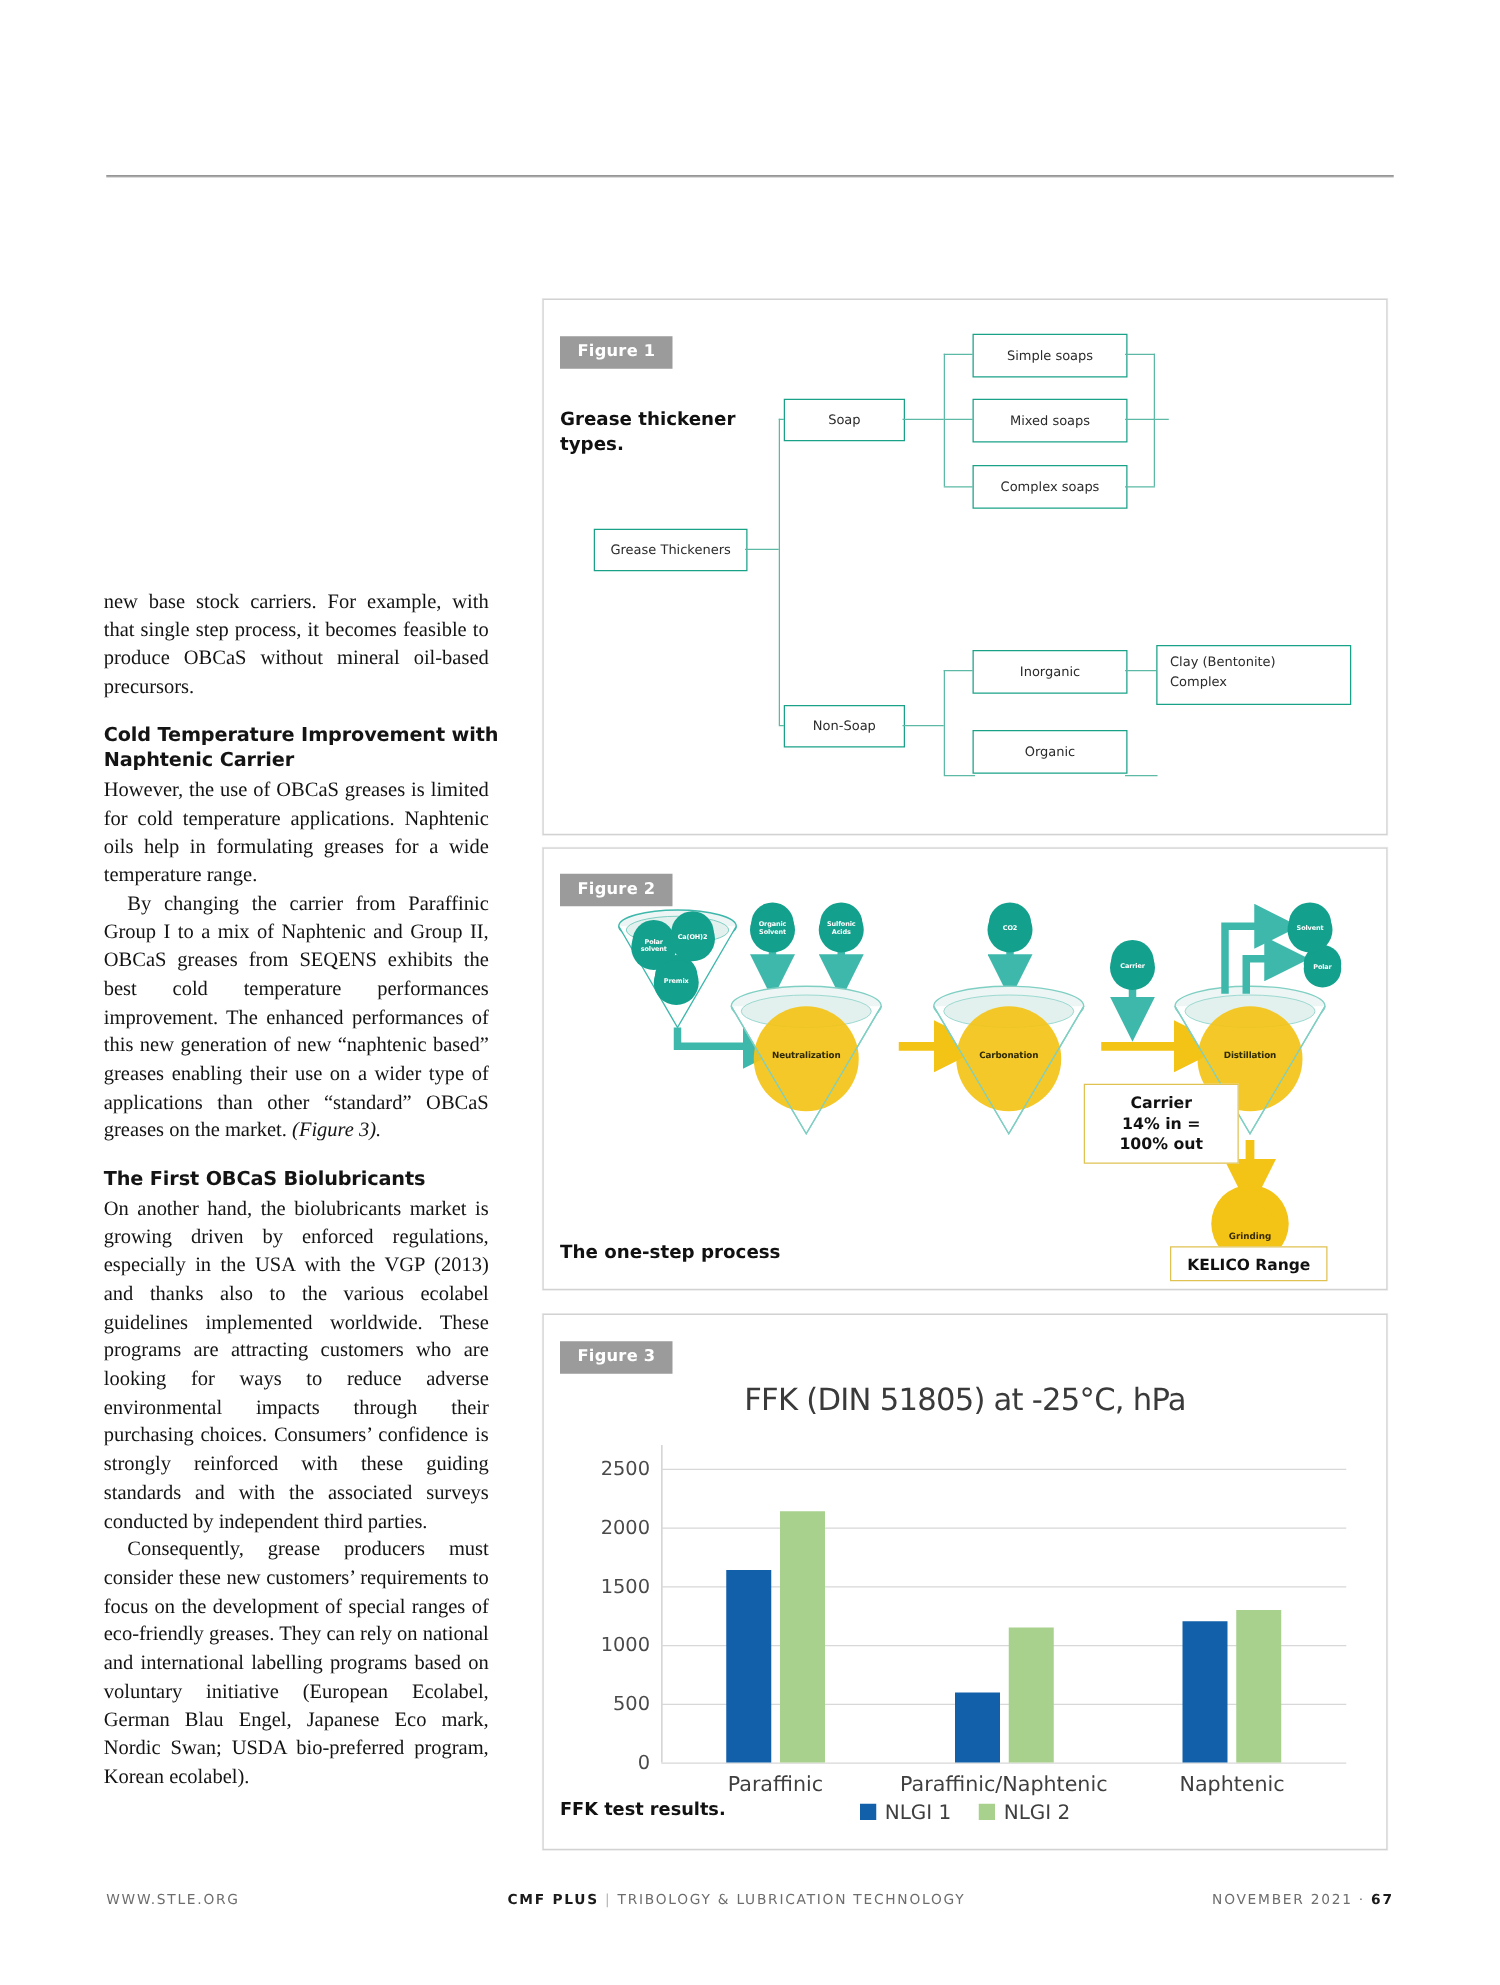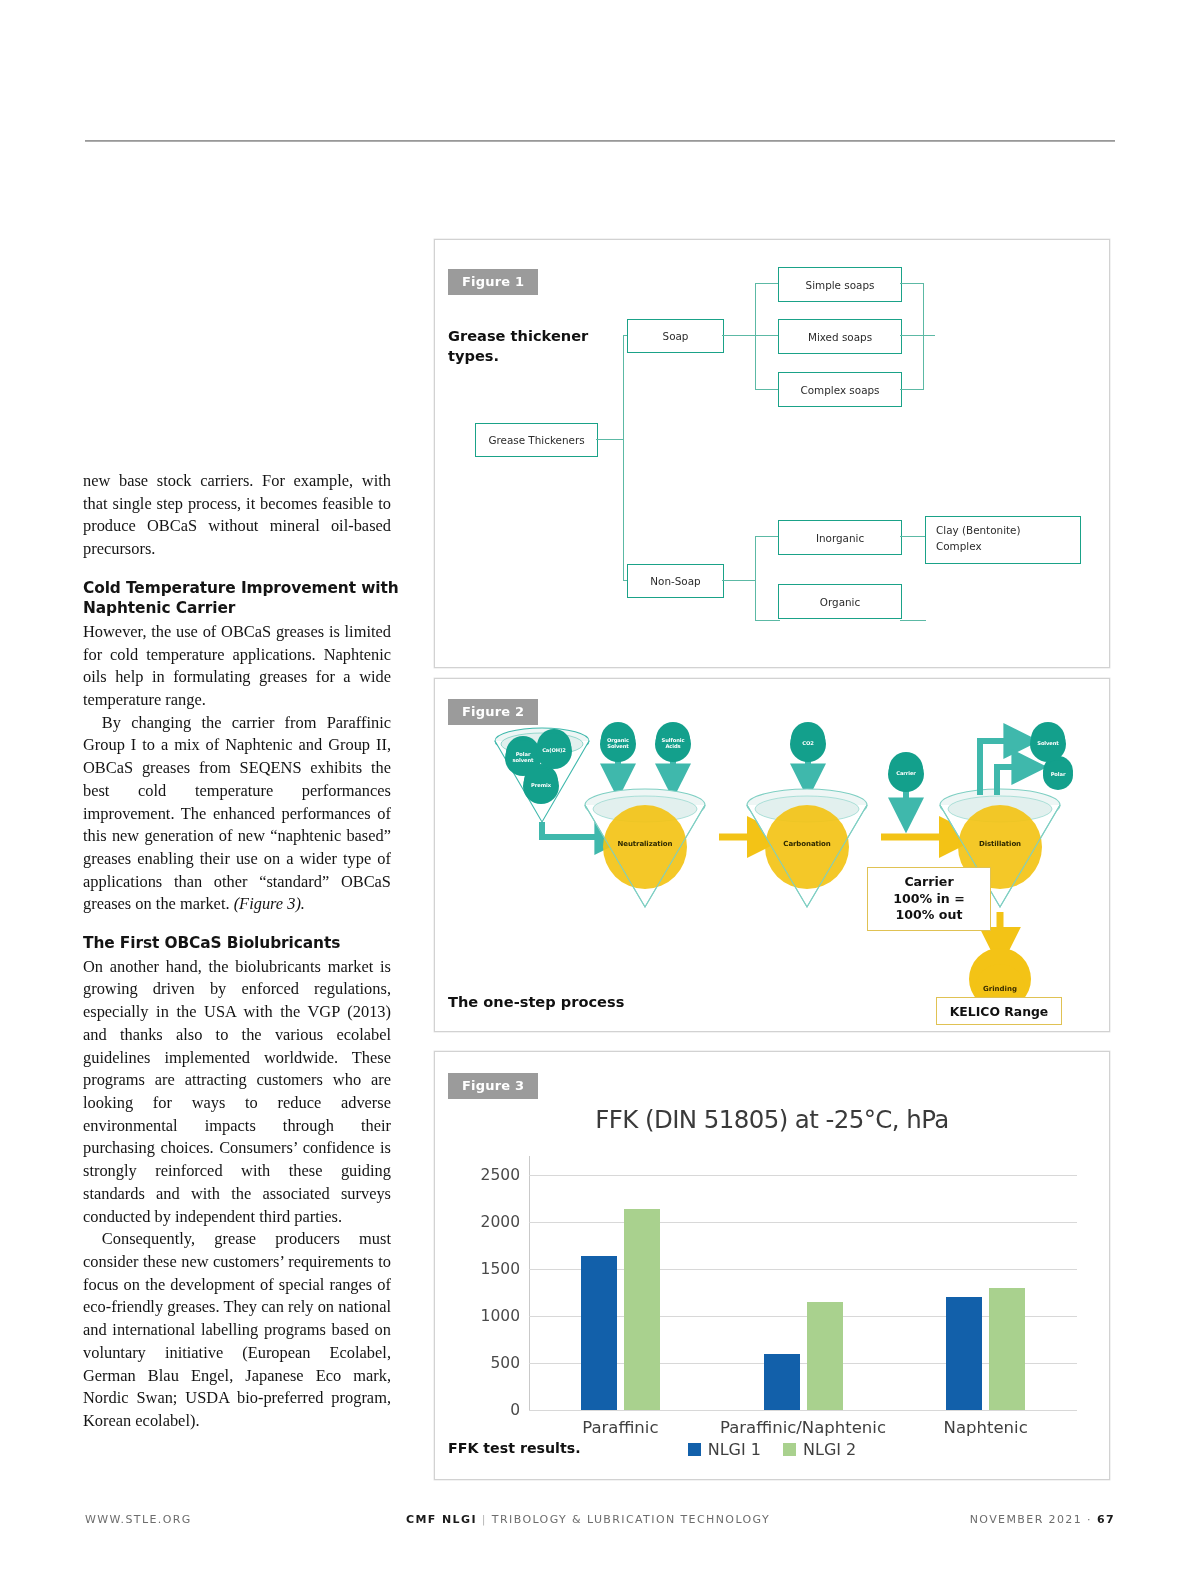--- a/index.html
+++ b/index.html
@@ -249,21 +249,21 @@
     <div class="bub" style="left:595px;top:47px;width:36px;height:36px;">Solvent</div>
     <div class="bub" style="left:608px;top:81px;width:30px;height:30px;">Polar</div>
 
     <div class="bub" style="background:transparent;color:#2f2a00;font-size:7px;left:175px;top:160px;width:70px;height:12px;">Neutralization</div>
     <div class="bub" style="background:transparent;color:#2f2a00;font-size:7px;left:337px;top:160px;width:70px;height:12px;">Carbonation</div>
     <div class="bub" style="background:transparent;color:#2f2a00;font-size:7px;left:530px;top:160px;width:70px;height:12px;">Distillation</div>
     <div class="ycirc" style="left:540px;top:285px;width:50px;height:50px;">Grinding</div>
 
     <div class="ybox" style="left:432px;top:188px;width:122px;height:62px;font-size:12.6px;line-height:1.32;">
       <div>Carrier</div>
-      <div>100% in =</div>
+      <div>14% in =</div>
       <div>100% out</div>
     </div>
 
     <div class="ybox" style="left:501px;top:318px;width:124px;height:26px;font-size:12.4px;">KELICO Range</div>
   </div>
 
   <div class="panel" id="fig3">
     <div class="figbadge" style="left:13px;top:21px;">Figure 3</div>
     <div class="charttitle">FFK (DIN 51805) at -25°C, hPa</div>
     <div class="axisline"></div>
@@ -298,17 +298,17 @@
         <div class="lgitem">
           <span class="sw" style="background: rgb(169, 209, 142);"></span>
           <span>NLGI 2</span>
         </div>
       </div>
     <div class="figtitle" style="left:13px;top:387px;font-size:14.2px;">FFK test results.</div>
   </div>
 
   <div class="footer">
     <span class="l">WWW.STLE.ORG</span>
-    <span class="c"><b>CMF NLGI</b> <span class="sep">|</span> <span>TRIBOLOGY &amp; LUBRICATION TECHNOLOGY</span></span>
+    <span class="c"><b>CMF PLUS</b> <span class="sep">|</span> <span>TRIBOLOGY &amp; LUBRICATION TECHNOLOGY</span></span>
     <span class="r"><span>NOVEMBER 2021</span> <span>·</span> <b>67</b></span>
   </div>
 
 </div>
 
 </body></html>

